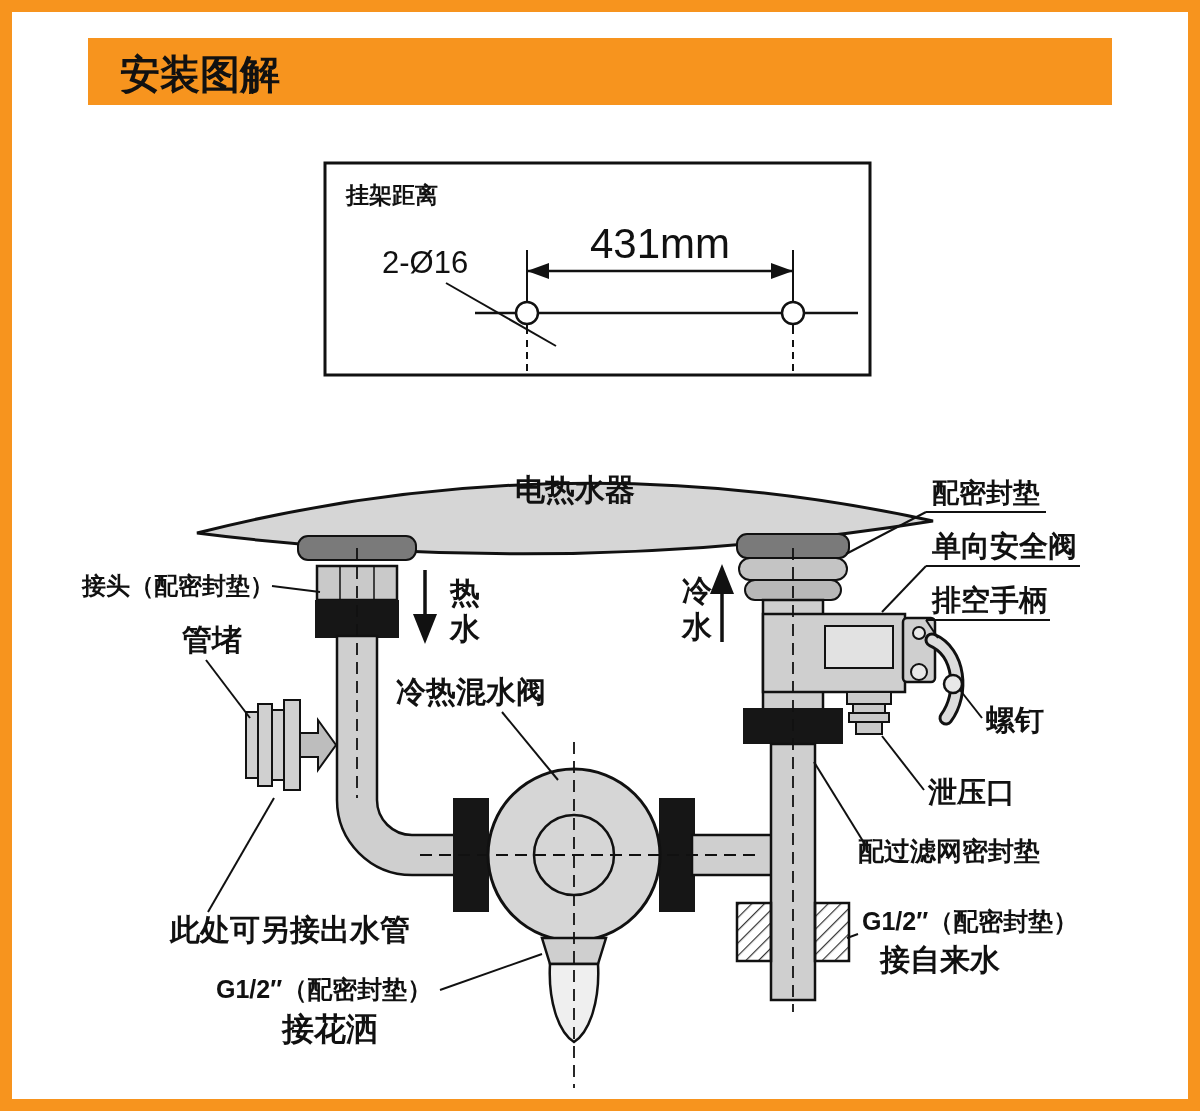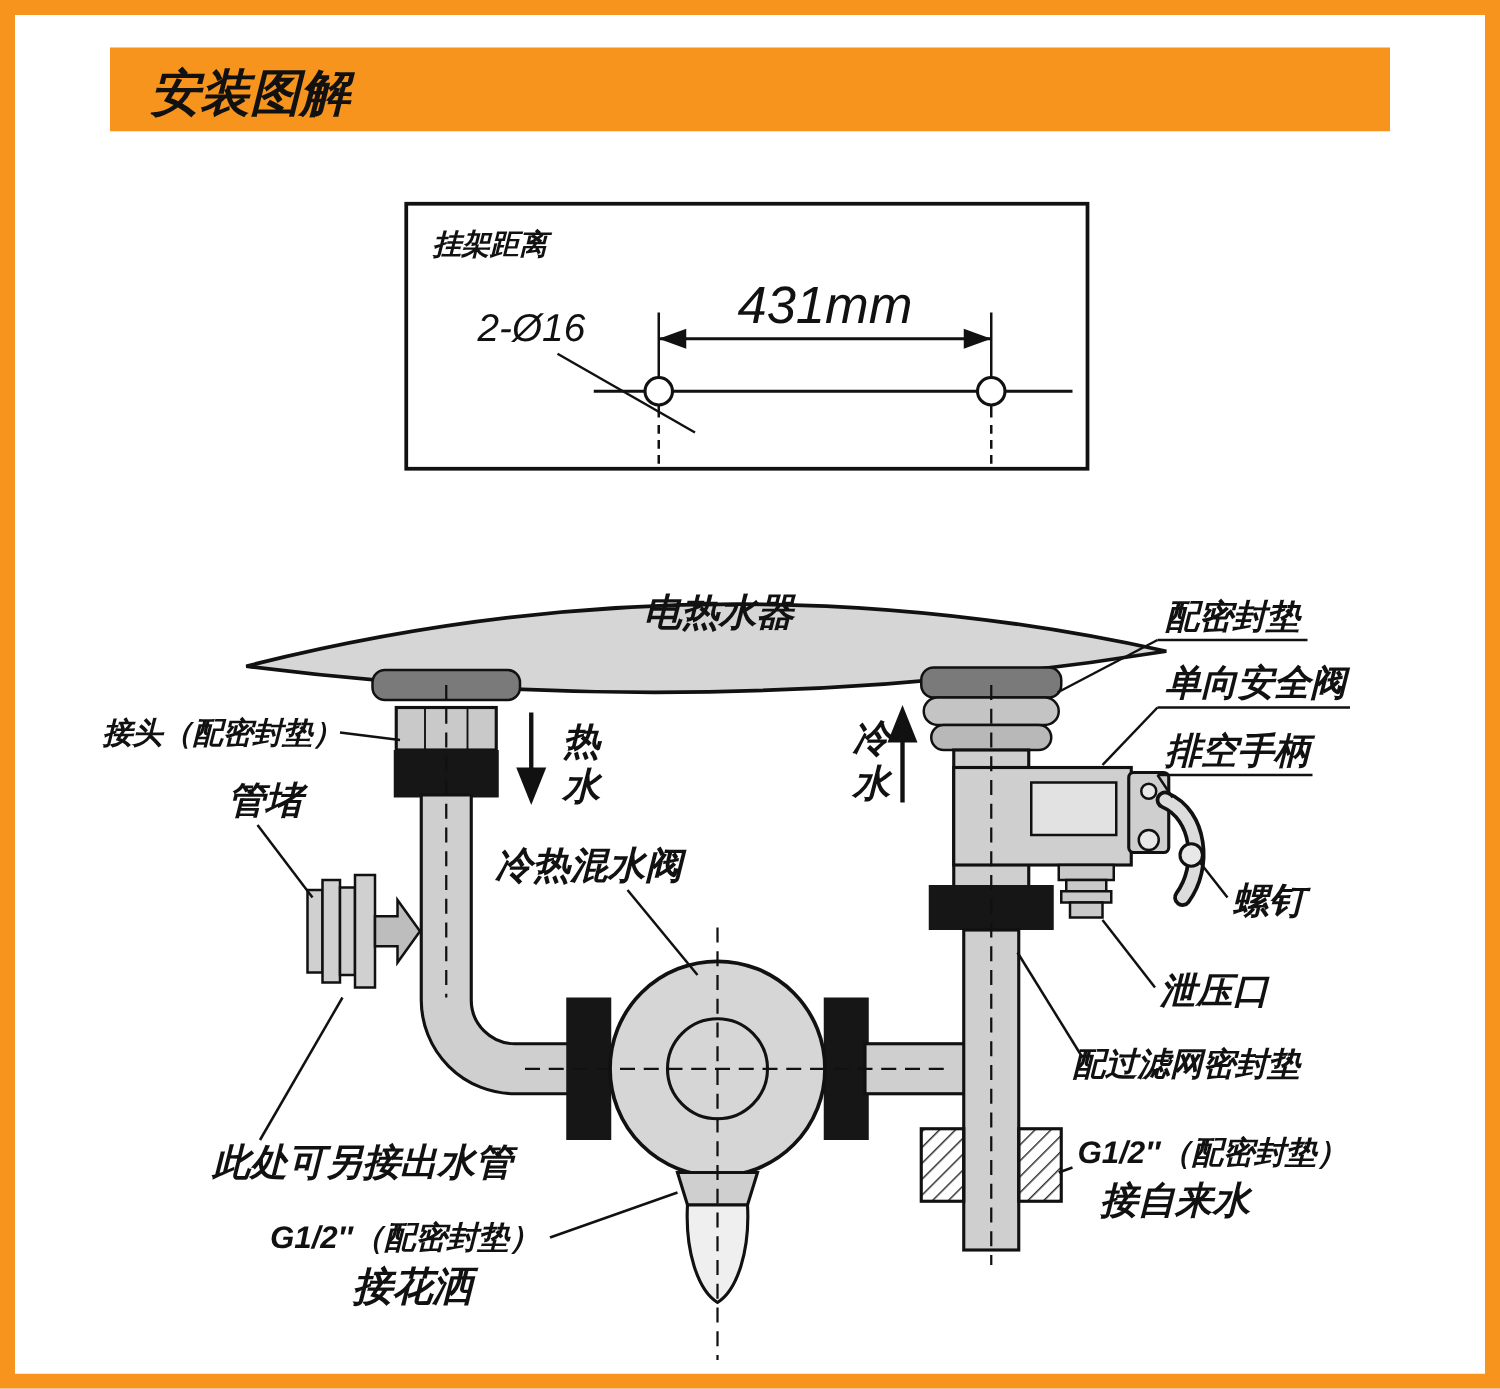--- a/index.html
+++ b/index.html
@@ -1,16 +1,16 @@
 <!DOCTYPE html>
 <html><head>
 <meta charset="utf-8">
 <style>
   html,body{margin:0;padding:0;background:#ffffff;}
-  .page{position:relative;width:1200px;height:1111px;background:#ffffff;overflow:hidden;font-style:italic;}
+  .page{position:relative;width:1200px;height:1111px;background:#ffffff;overflow:hidden;}
   svg{position:absolute;left:0;top:0;}
   text{font-family:"Liberation Sans","DejaVu Sans",sans-serif;fill:#111111;}
   .bold{font-weight:bold;}
 </style>
 </head>
 <body>
 
 <div class="page">
 <svg width="1200" height="1111" viewBox="0 0 1200 1111">
   <defs>

